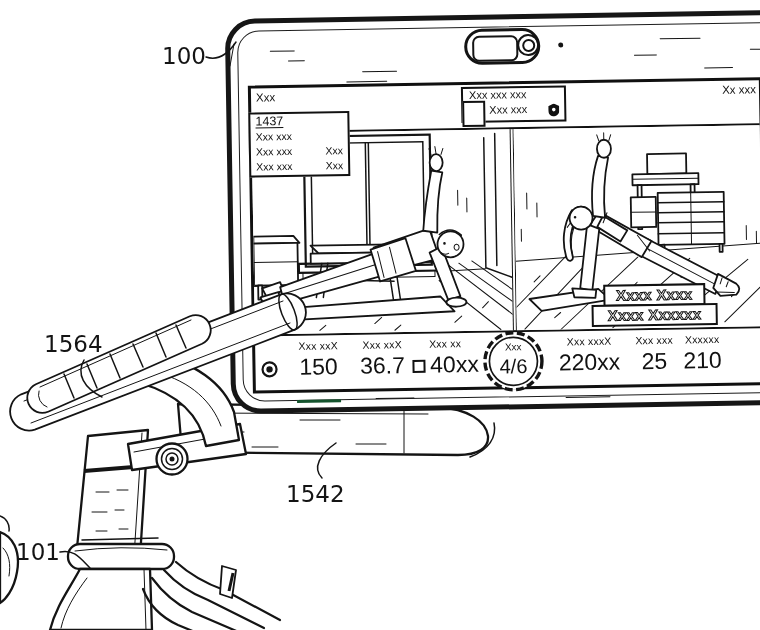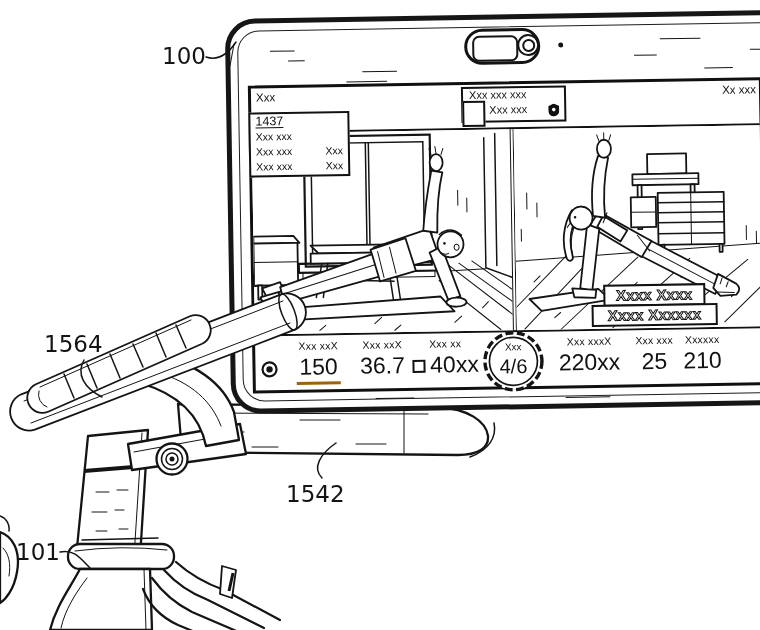--- a/index.html
+++ b/index.html
@@ -60,21 +60,21 @@
   .pane{height:201px;background:#fff;}
   #pane-left{width:258px;}
   #divider{width:4px;border-left:1.6px solid #111;border-right:1.6px solid #111;box-sizing:border-box;}
   #pane-right{width:246px;}
 
   
   #stats{position:relative;height:58px;overflow:visible;}
   .stat{position:absolute;top:4px;width:90px;text-align:center;}
   .lbl{font-size:10.5px;letter-spacing:.2px;white-space:nowrap;}
   .val{font-size:23px;margin-top:2px;white-space:nowrap;}
-  .u{display:inline-block;border-bottom:3px solid #a16207;padding:0 3px 1px;}
+  .u{display:inline-block;border-bottom:3px solid #14532d;padding:0 3px 19px;}
   .sq{display:inline-block;width:9px;height:9px;border:2px solid #111;margin-right:5px;}
   .ring{position:absolute;left:224px;top:-5px;z-index:3;}
   .rec{position:absolute;left:5px;top:24px;}
 </style>
 </head>
 <body>
 
 <div id="stage">
 
   <svg id="tray-layer" width="760" height="630" viewBox="0 0 760 630">

